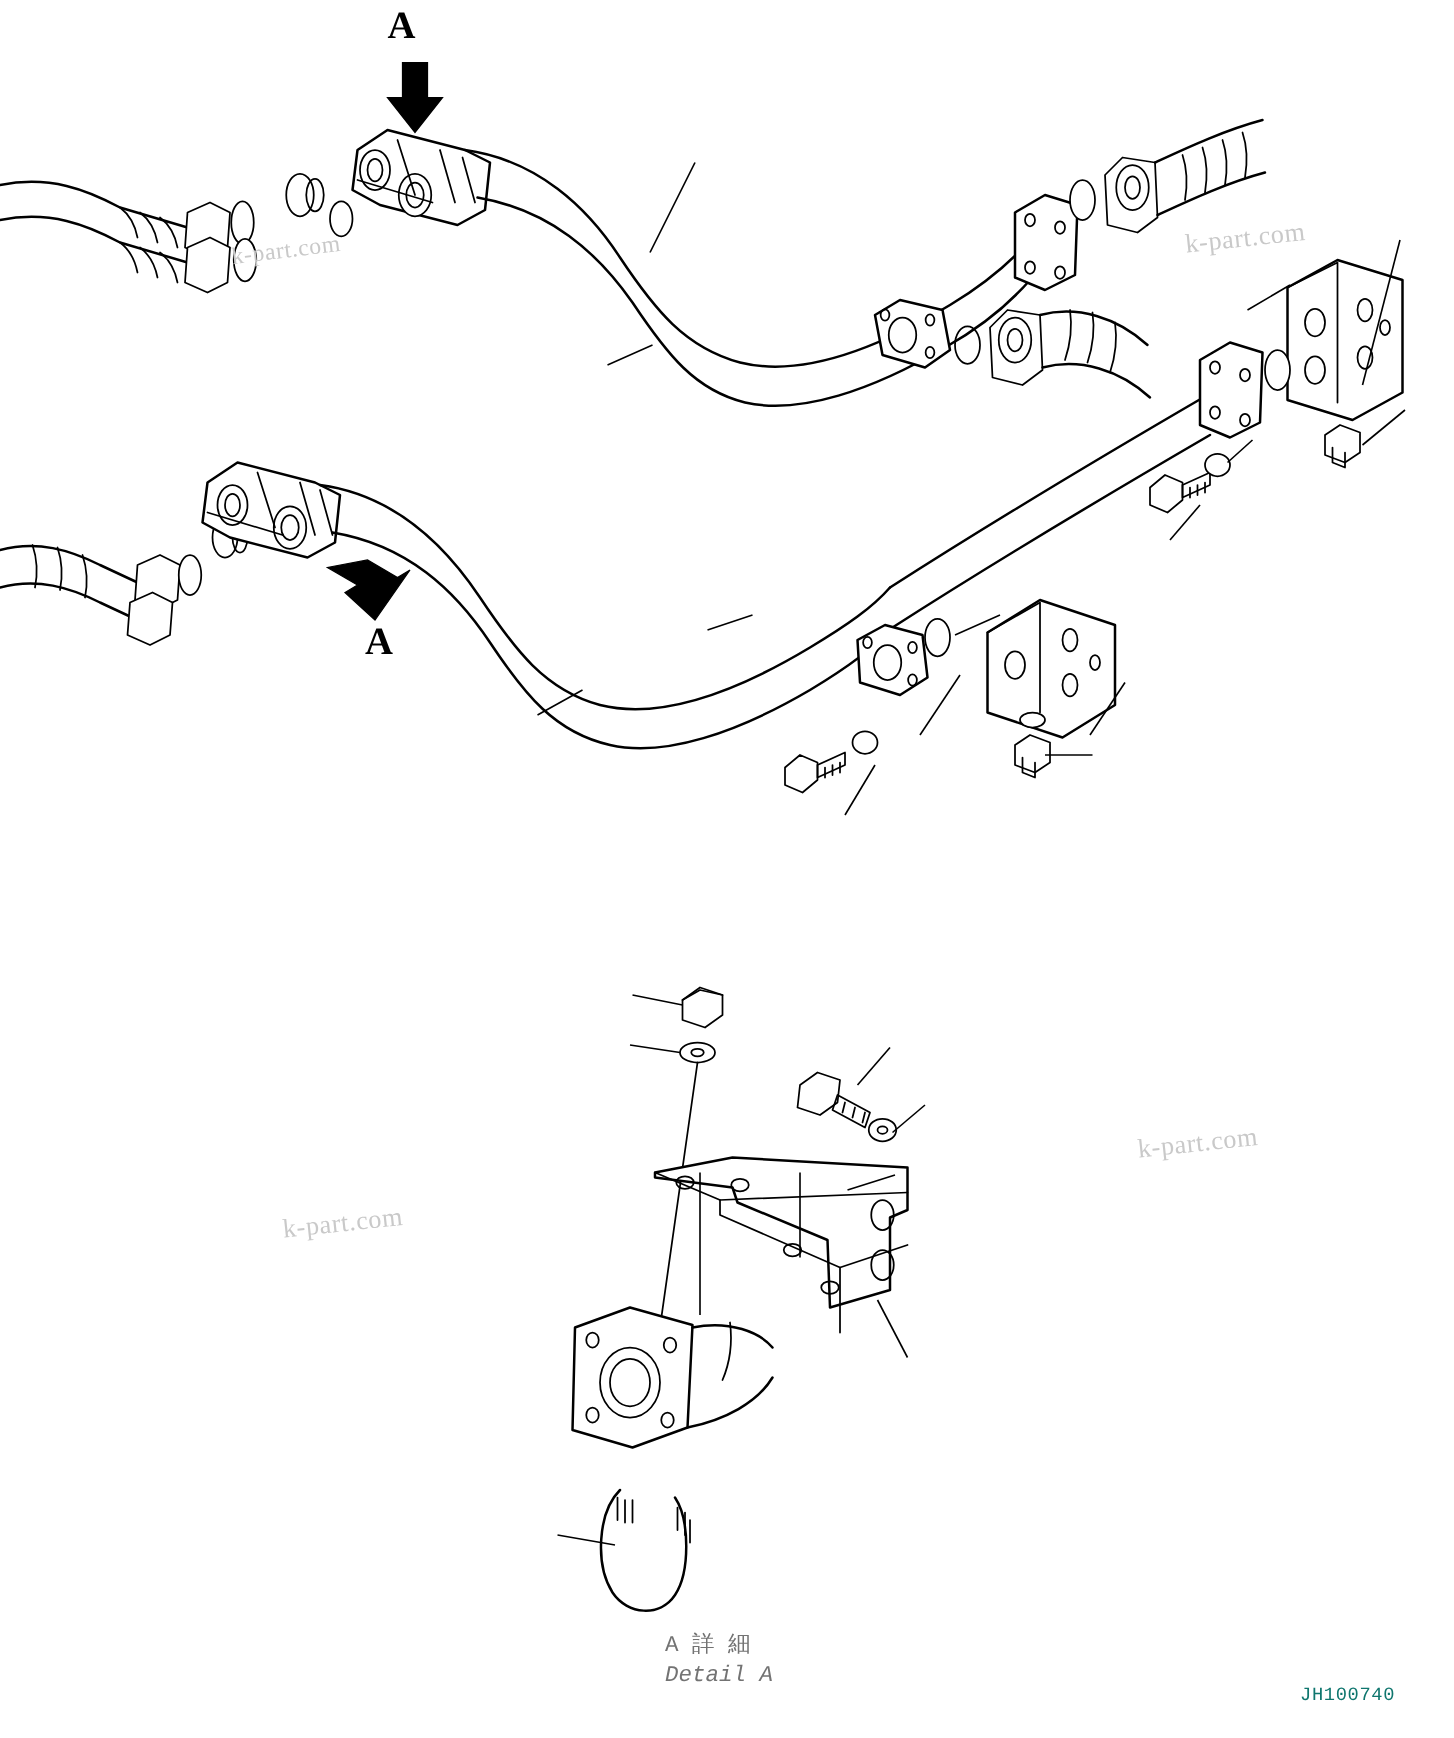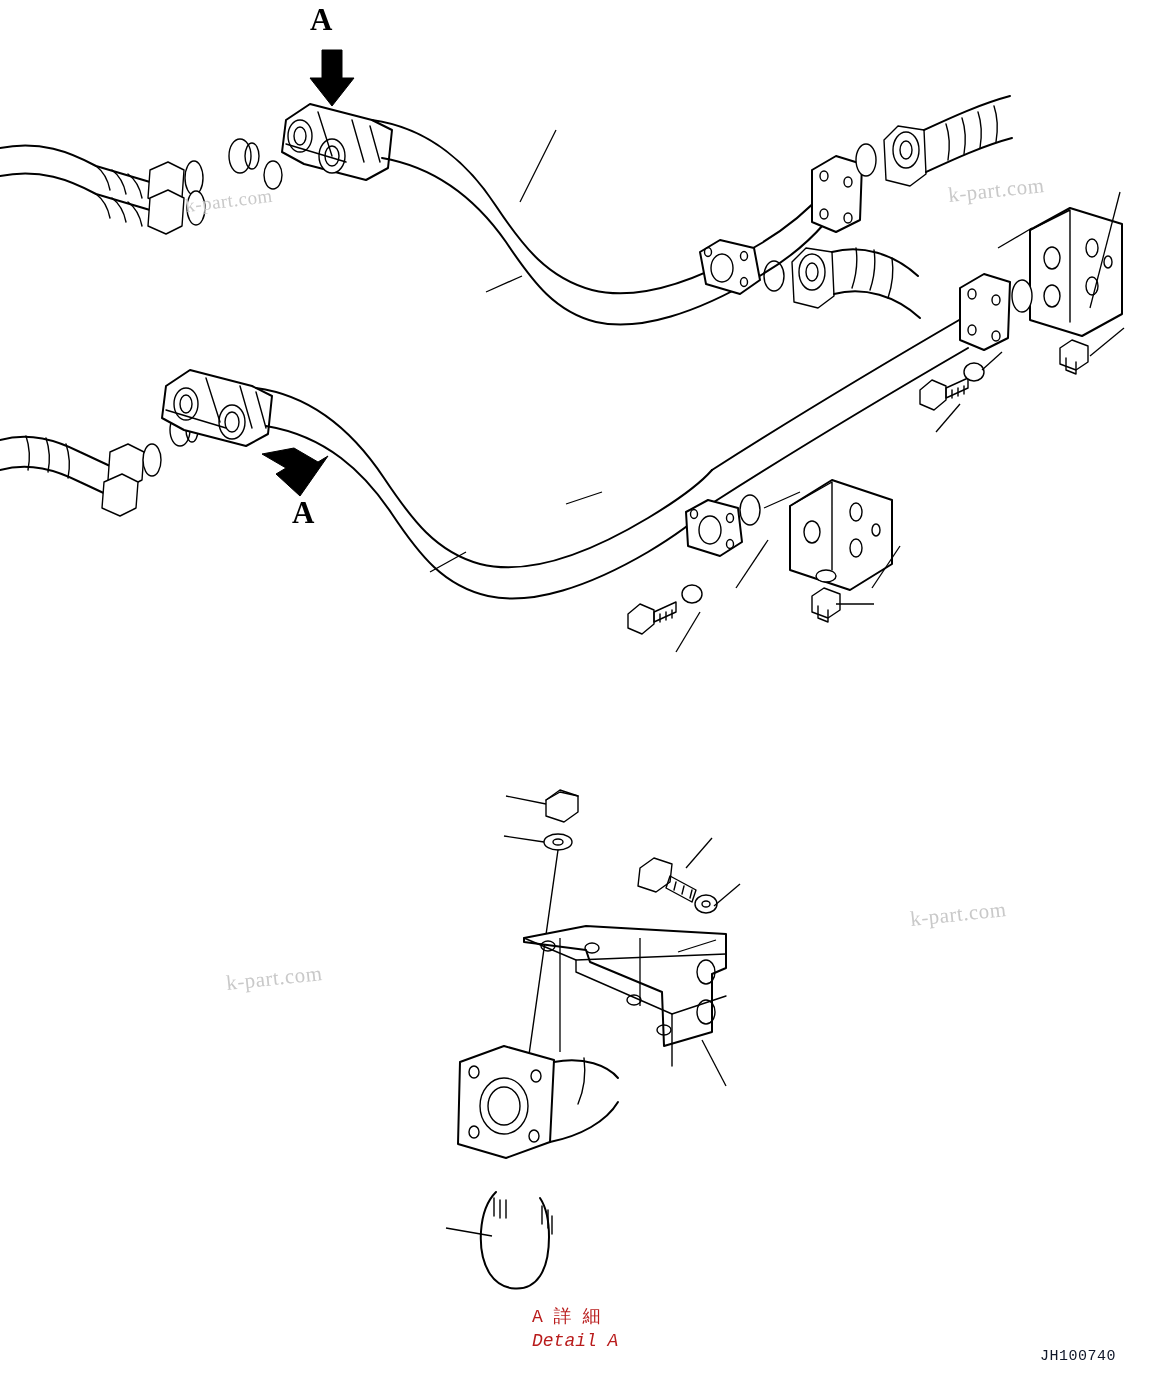--- a/index.html
+++ b/index.html
@@ -40,29 +40,29 @@
     position: absolute;
     font-family: "Liberation Serif", serif;
     font-size: 31px;
     font-weight: bold;
     color: #000;
   }
   .caption {
     position: absolute;
     font-family: "Liberation Mono", monospace;
     font-size: 18px;
-    color: #b91c1c;
+    color: #737373;
     line-height: 1.25;
     white-space: pre;
   }
   .drawing-no {
     position: absolute;
     font-family: "Liberation Mono", monospace;
     font-size: 15px;
-    color: #0f172a;
+    color: #0f766e;
     letter-spacing: 0.5px;
   }
 </style>
 </head>
 <body>
 
 <div id="diagram-root">
 
   <svg class="diagram" viewBox="0 0 1163 1390" xmlns="http://www.w3.org/2000/svg">
     <defs>

